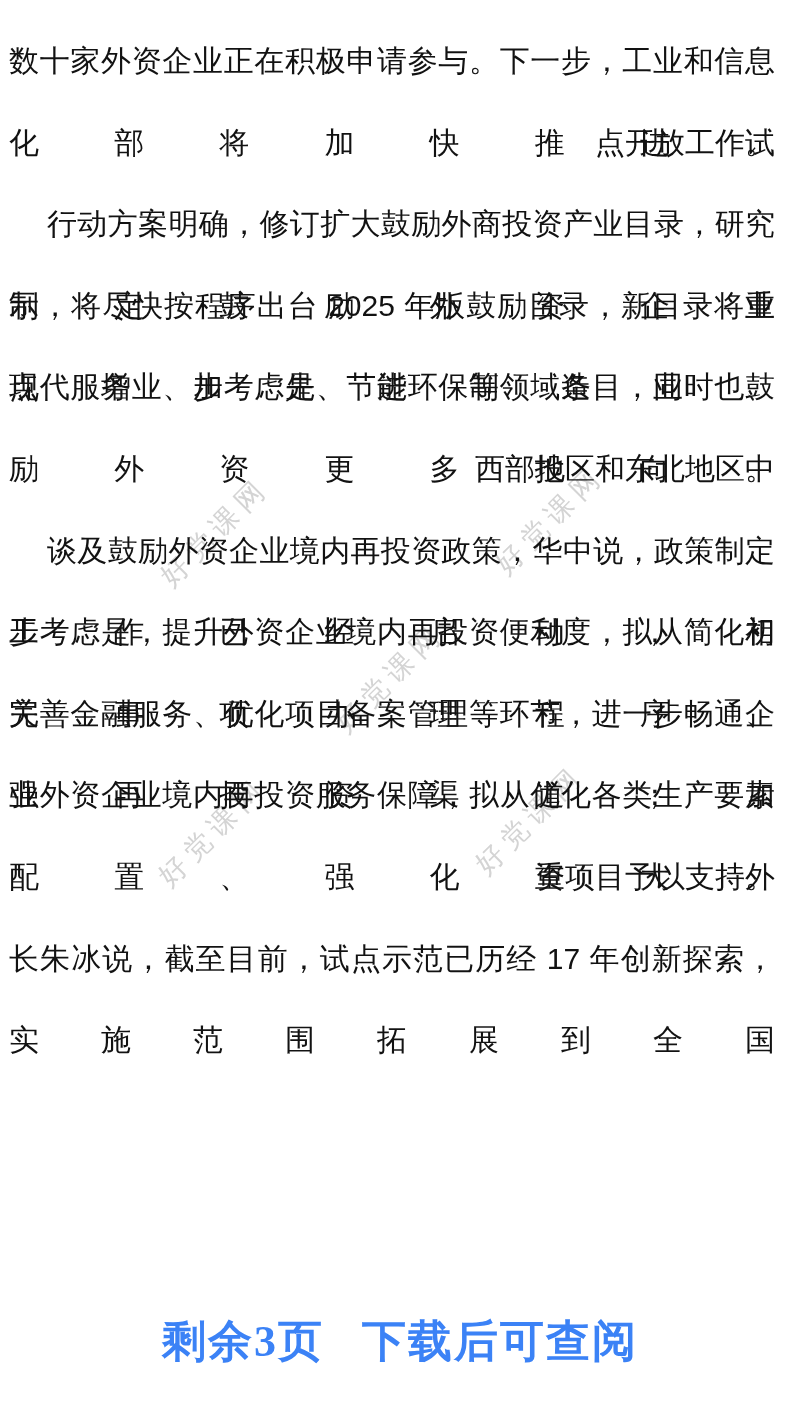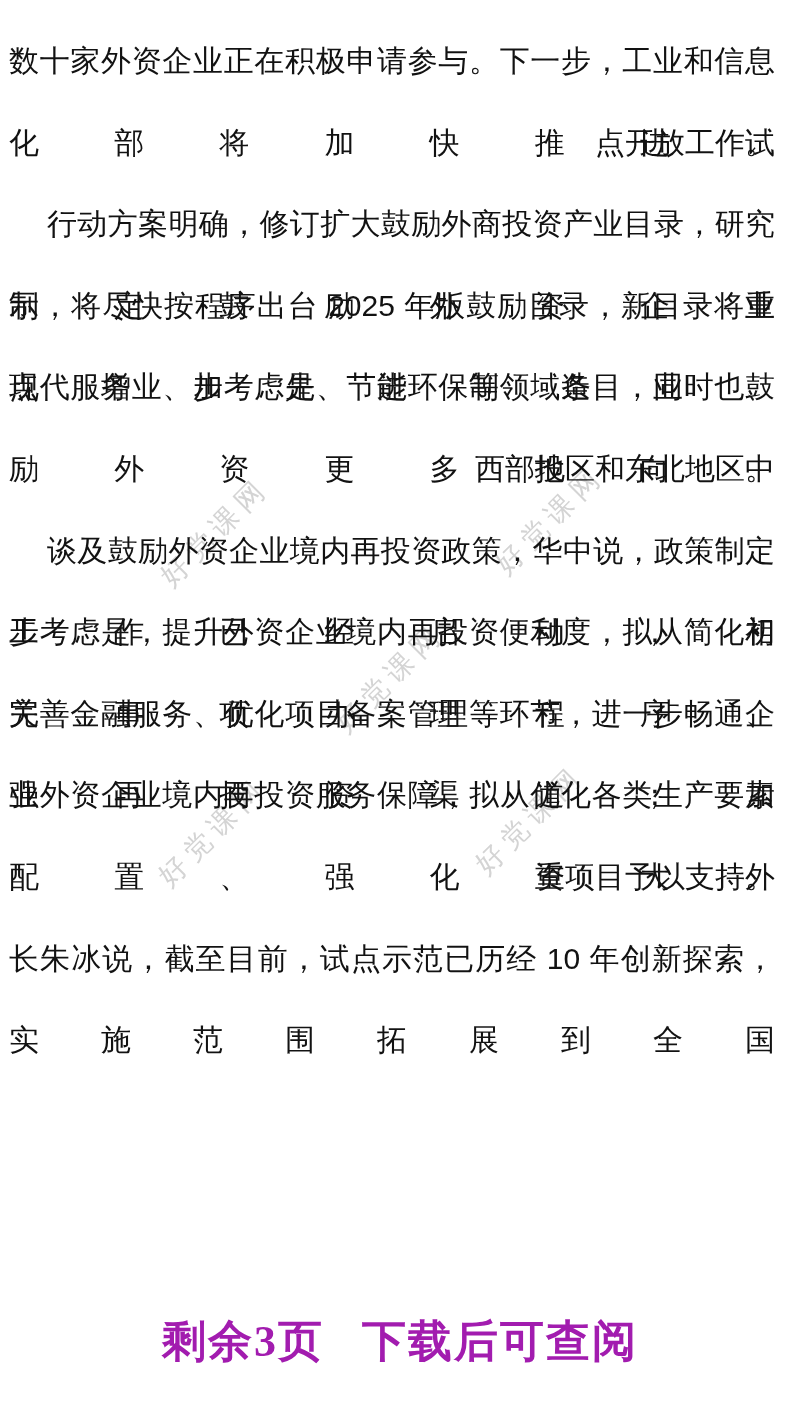--- a/index.html
+++ b/index.html
@@ -62,21 +62,21 @@
       <div class="line">点开放工作。</div>
       <div class="line indent justify">行动方案明确，修订扩大鼓励外商投资产业目录，研究制定鼓励外资企业</div>
       <div class="line justify">示，将尽快按程序出台 2025 年版鼓励目录，新目录将重点增加先进制造业、</div>
       <div class="line justify">现代服务业、步考虑是、节能环保等领域条目，同时也鼓励外资更多投向中</div>
       <div class="line">西部地区和东北地区。</div>
       <div class="line indent justify">谈及鼓励外资企业境内再投资政策，华中说，政策制定工作已经启动，初</div>
       <div class="line justify">步考虑是，提升外资企业境内再投资便利度，拟从简化相关事项办理程序、</div>
       <div class="line justify">完善金融服务、优化项目备案管理等环节，进一步畅通企业再投资渠道；加</div>
       <div class="line justify">强外资企业境内再投资服务保障，拟从优化各类生产要素配置、强化重大外</div>
       <div class="line">资项目予以支持。</div>
-      <div class="line justify">长朱冰说，截至目前，试点示范已历经 10 年创新探索，实施范围拓展到全国</div>
+      <div class="line justify">长朱冰说，截至目前，试点示范已历经 17 年创新探索，实施范围拓展到全国</div>
     </div>
 
-  <div class="footer-banner" style="color: #a21caf;">
+  <div class="footer-banner" style="color: #3b82f6;">
     <span>剩余3页</span>
     <span>下载后可查阅</span>
   </div>
 
 </div>
 
 </body></html>

